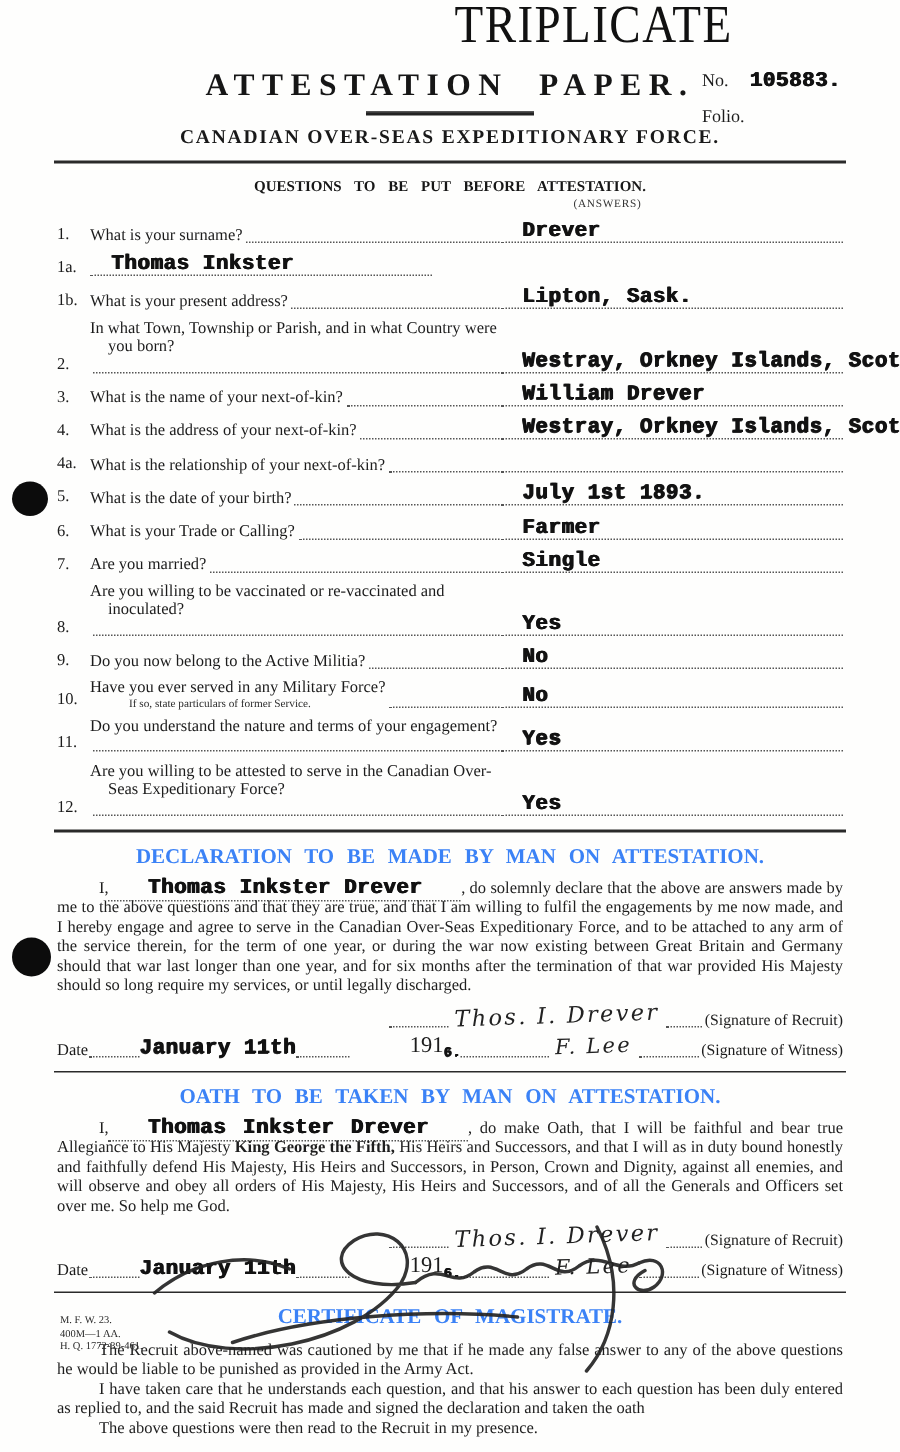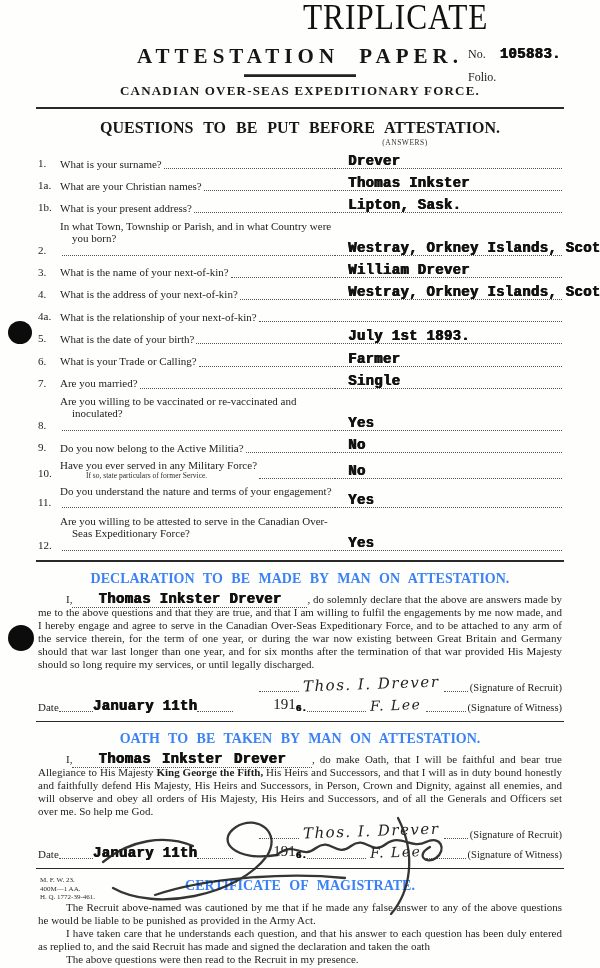--- a/index.html
+++ b/index.html
@@ -20,21 +20,21 @@
   .folio{margin-top:8px;}
   .title{
     text-align:center;margin:0;padding-top:44px;font-size:21px;font-weight:bold;
     letter-spacing:5px;word-spacing:10px;color:#161616;
   }
   .title-underline{width:112px;height:2px;background:#222;margin:5px auto 6px auto;border-top:1px solid #555;}
   .subtitle{text-align:center;font-size:13px;font-weight:bold;letter-spacing:1.2px;margin:2px 0 0 0;color:#191919;}
   .rule{border:0;border-top:2px solid #2a2a2a;margin:8px 36px 0 36px;}
   .rule.thin{border-top-width:1.5px;}
   
-  .q-heading{text-align:center;font-size:16px;font-weight:bold;word-spacing:6px;margin:10px 0 0 0;color:#171717;}
+  .q-heading{text-align:center;font-size:10px;font-weight:bold;word-spacing:6px;margin:10px 0 0 0;color:#171717;}
   .answers-label{position:relative;text-align:center;left:105px;font-size:7.5px;letter-spacing:.5px;color:#333;margin-top:1px;}
   .qa{margin:6px 38px 0 38px;font-size:11px;}
   .q-row{display:flex;align-items:flex-end;min-height:17px;margin-bottom:5.2px;}
   .q-num{width:22px;flex:none;padding-bottom:1px;}
   .q-cell{flex:1;display:flex;flex-wrap:wrap;align-items:flex-end;min-width:0;}
   .q-text{max-width:268px;line-height:12.5px;padding-left:12px;text-indent:-12px;}
   .q-sub{display:block;font-size:7.5px;text-indent:14px;line-height:8px;color:#2c2c2c;}
   .leader{flex:1;min-width:12px;border-bottom:1px dotted #555;height:10px;margin:0 1px 1px 2px;}
   .a-cell{width:228px;flex:none;display:flex;align-items:flex-end;border-bottom:1px dotted #555;margin-bottom:1px;}
   .typed{
@@ -103,24 +103,20 @@
       <span class="q-cell">
           <span class="q-text">What is your surname?</span>
           <span class="leader"></span>
         </span>
       <span class="a-cell">
           <span class="typed">Drever</span>
         </span>
     </div>
     <div class="q-row">
       <span class="q-num">1a.</span>
-      <span class="q-cell">
-          <span class="q-text">What are your Christian names?</span>
-          <span class="leader"></span>
-        </span>
       <span class="a-cell">
           <span class="typed">Thomas Inkster</span>
         </span>
     </div>
     <div class="q-row">
       <span class="q-num">1b.</span>
       <span class="q-cell">
           <span class="q-text">What is your present address?</span>
           <span class="leader"></span>
         </span>

